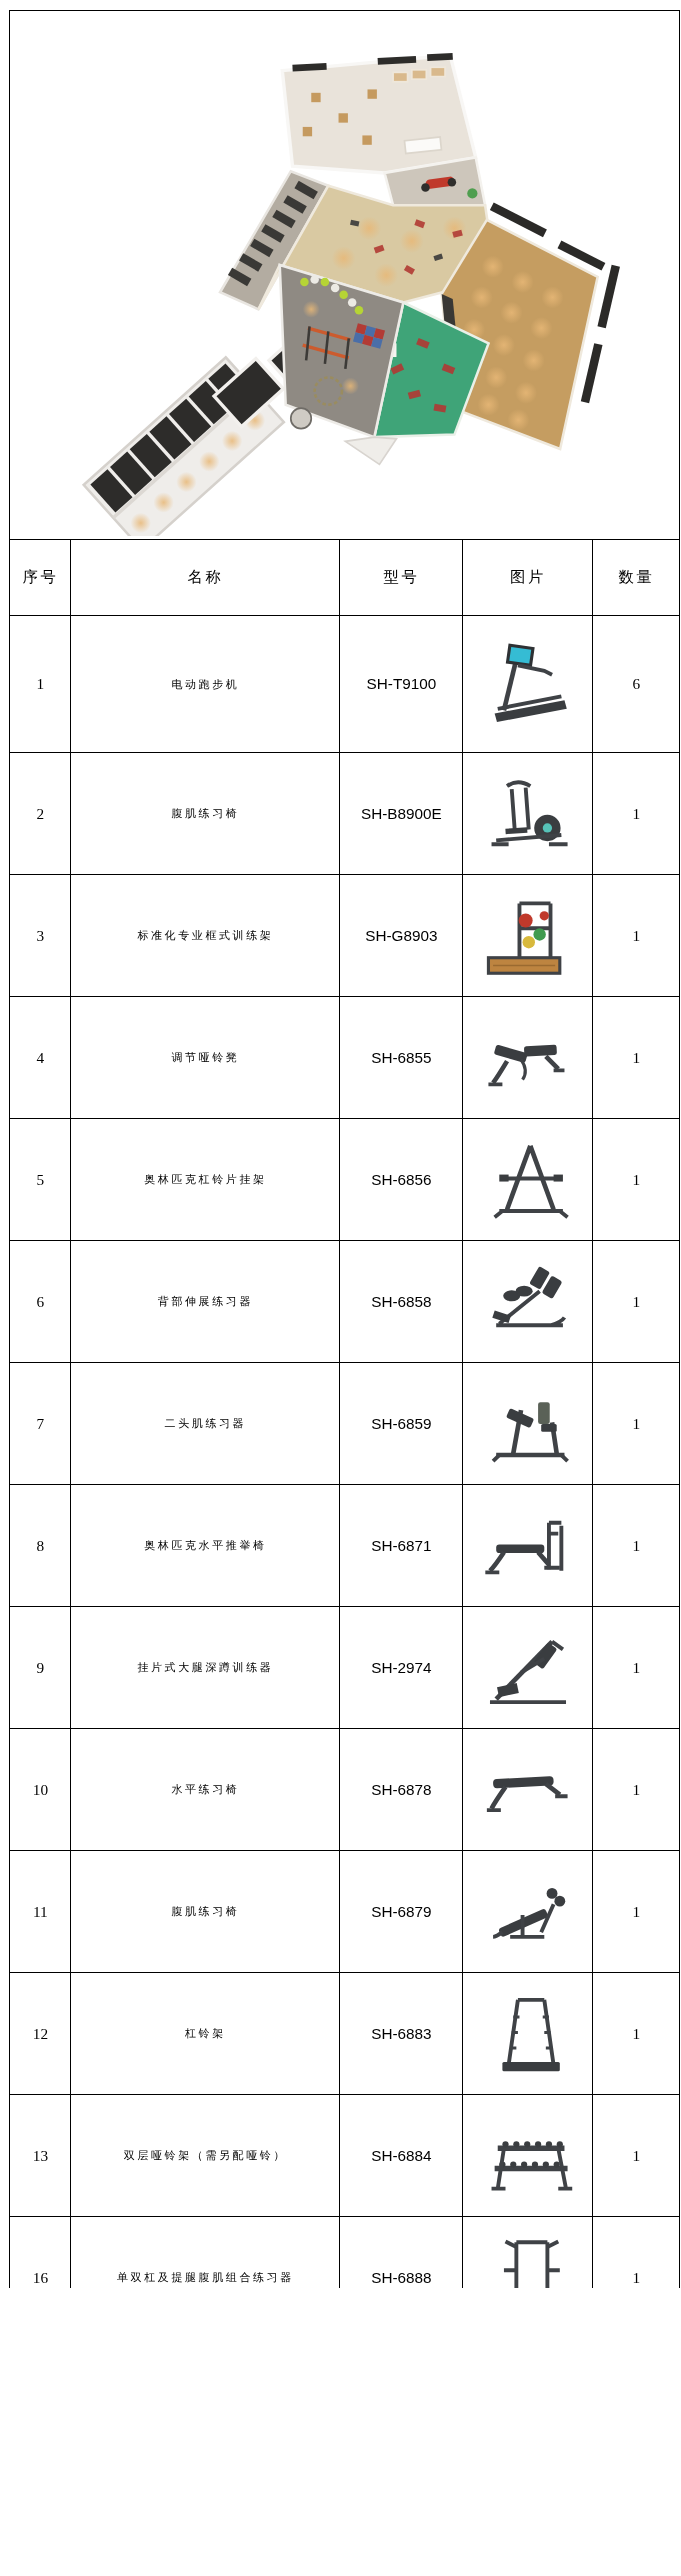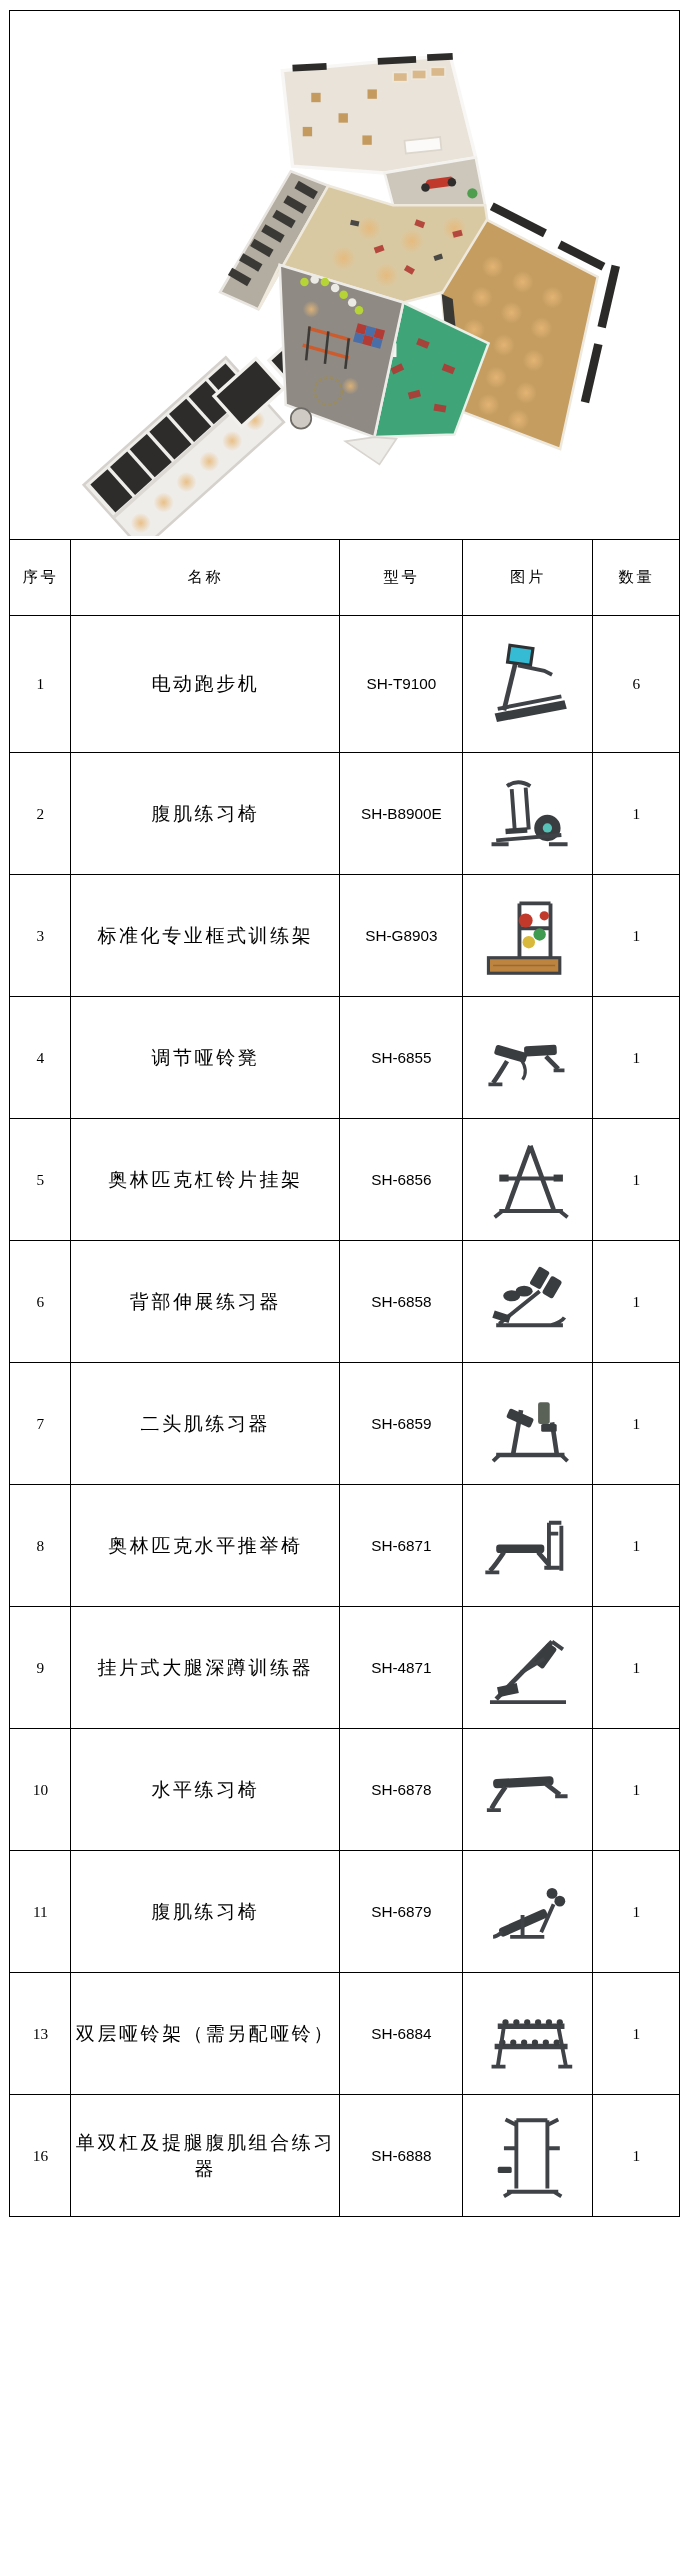--- a/index.html
+++ b/index.html
@@ -34,21 +34,21 @@
   tr.plan-row td{height:528px;}
   tr.head-row th{
     height:75px;
     font-size:15.3px;
     font-weight:normal;
     letter-spacing:2.6px;
   }
   tr.item-row td{height:121px;}
   tr.item-row.first td{height:136px;}
   .cell-no, .cell-qty{font-size:15.3px;}
-  .cell-name{font-size:19px;letter-spacing:2.6px;}
+  .cell-name{font-size:11px;letter-spacing:2.6px;}
   .cell-model{
     font-size:15.3px;
     font-family:Liberation Sans, sans-serif;
     letter-spacing:0px;
   }
   .pic-wrap{display:flex;align-items:center;justify-content:center;height:100%;}
   .pic-wrap svg{display:block;}
   .plan-wrap{display:flex;align-items:flex-start;justify-content:center;height:100%;background:#fff;}
 </style>
 </head>
@@ -379,21 +379,21 @@
                 <path d="M36 66 q-12 18 -18 24 M80 66 L94 82" stroke="#3f4246" stroke-width="6" fill="none"></path>
                 <path d="M12 92 h18 M88 86 h20" stroke="#3f4246" stroke-width="5" fill="none"></path>
               </svg>
             </div>
           </td>
           <td class="cell-qty">1</td>
         </tr>
         <tr class="item-row">
           <td class="cell-no">9</td>
           <td class="cell-name">挂片式大腿深蹲训练器</td>
-          <td class="cell-model">SH-4871</td>
+          <td class="cell-model">SH-2974</td>
           <td class="cell-pic">
             <div class="pic-wrap">
               <svg width="104" height="90" viewBox="0 0 134 116">
                 <path d="M26 98 L98 24" stroke="#3f4246" stroke-width="6" fill="none"></path>
                 <rect x="82" y="26" width="15" height="32" rx="3" fill="#3a3d40" transform="rotate(36 89 42)"></rect>
                 <path d="M18 102 H116 M58 64 L88 46" stroke="#3f4246" stroke-width="5" fill="none"></path>
                 <rect x="28" y="80" width="26" height="13" fill="#3a3d40" transform="rotate(-12 41 86)"></rect>
                 <path d="M98 24 l14 10" stroke="#3f4246" stroke-width="5" fill="none"></path>
               </svg>
             </div>
@@ -420,20 +420,35 @@
           <td class="cell-name">腹肌练习椅</td>
           <td class="cell-model">SH-6879</td>
           <td class="cell-pic">
             <div class="pic-wrap">
               <svg width="104" height="90" viewBox="0 0 134 116">
                 <rect x="28" y="66" width="66" height="12" rx="4" fill="#3a3d40" transform="rotate(-24 61 72)"></rect>
                 <circle cx="98" cy="34" r="7" fill="#3a3d40"></circle>
                 <circle cx="108" cy="44" r="7" fill="#3a3d40"></circle>
                 <path d="M44 90 h44 M60 90 V62 M84 84 L100 48" stroke="#3f4246" stroke-width="5" fill="none"></path>
                 <path d="M34 84 q-8 6 -12 6" stroke="#3f4246" stroke-width="5" fill="none"></path>
+              </svg>
+            </div>
+          </td>
+          <td class="cell-qty">1</td>
+        </tr>
+        <tr class="item-row">
+          <td class="cell-no">12</td>
+          <td class="cell-name">杠铃架</td>
+          <td class="cell-model">SH-6883</td>
+          <td class="cell-pic">
+            <div class="pic-wrap">
+              <svg width="104" height="90" viewBox="0 0 134 116">
+                <path d="M54 14 L42 98 M88 14 L100 98 M54 14 H88" stroke="#3f4246" stroke-width="5" fill="none"></path>
+                <path d="M48 36 h8 M86 36 h8 M46 56 h8 M88 56 h8 M44 76 h8 M90 76 h8" stroke="#3f4246" stroke-width="4" fill="none"></path>
+                <rect x="34" y="94" width="74" height="12" rx="2" fill="#3a3d40"></rect>
               </svg>
             </div>
           </td>
           <td class="cell-qty">1</td>
         </tr>
         <tr class="item-row">
           <td class="cell-no">13</td>
           <td class="cell-name">双层哑铃架（需另配哑铃）</td>
           <td class="cell-model">SH-6884</td>
           <td class="cell-pic">

